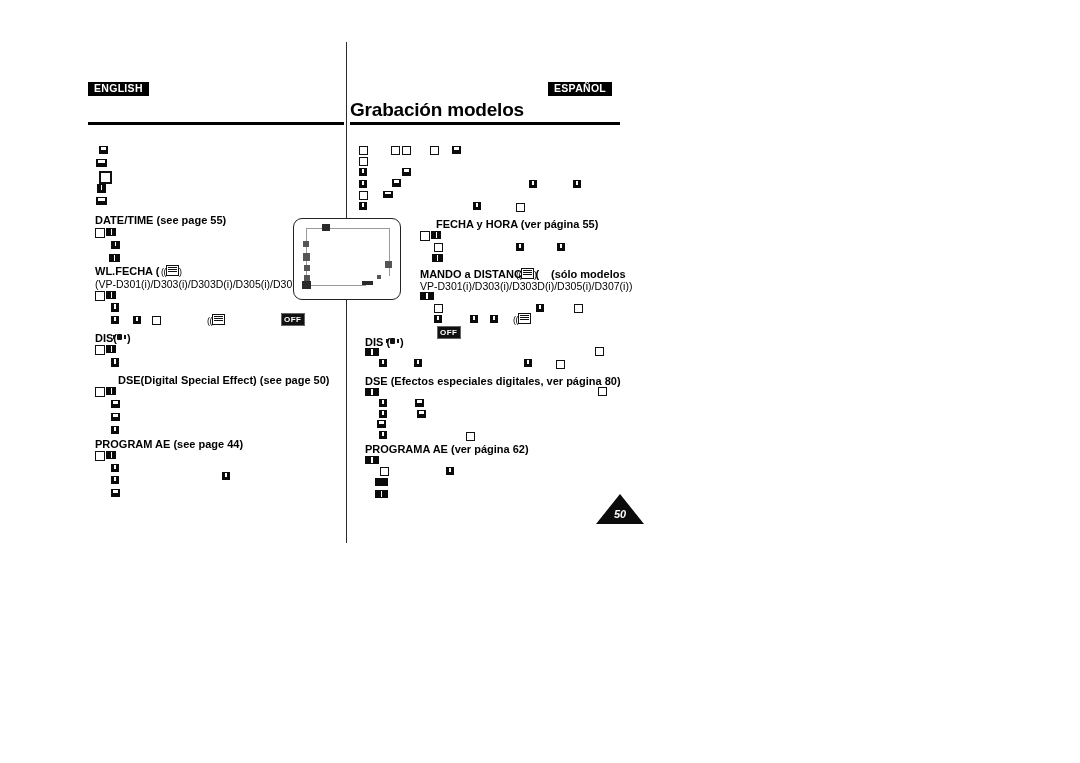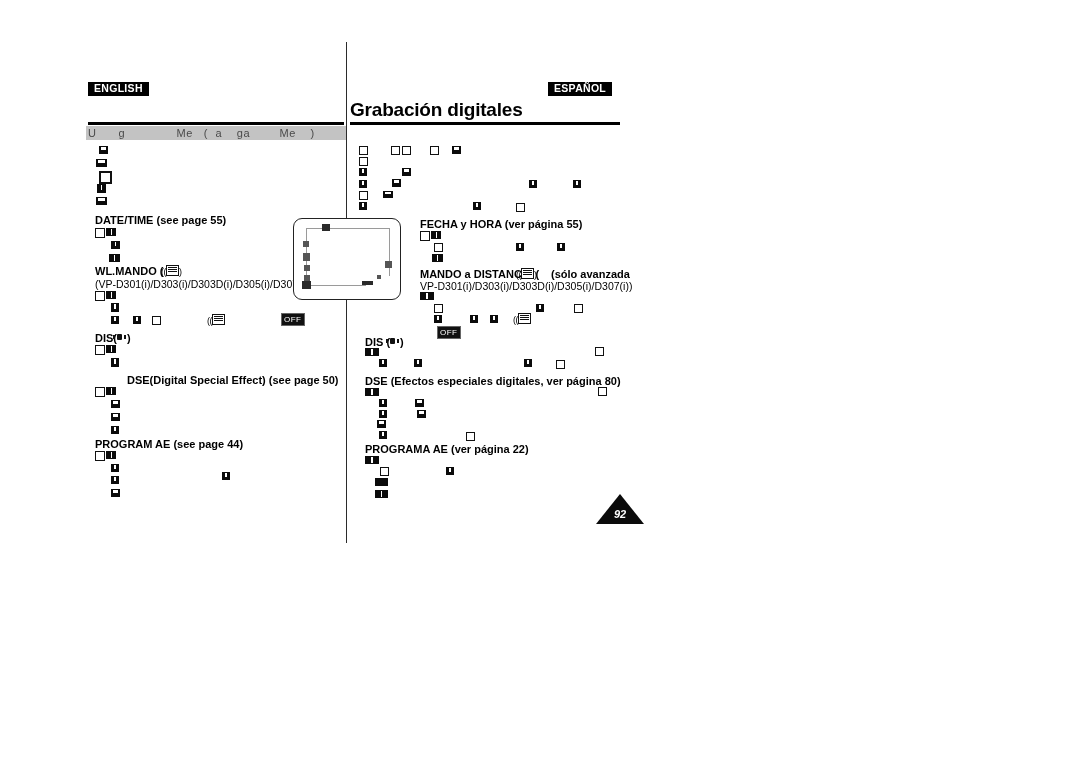--- a/index.html
+++ b/index.html
@@ -61,21 +61,21 @@
   .g.tick{background:#0b0b0b;}
   .g.tick::after{content:"";position:absolute;left:40%;top:12%;width:1.8px;height:56%;background:#fff;}
   .g.notch{background:#0b0b0b;}
   .g.notch::after{content:"";position:absolute;left:18%;top:16%;width:64%;height:34%;background:#fff;}
   .g.frame{background:#fff;border:2px solid #111;}
   .g.checkbox{background:#fff;border:1.6px solid #111;}
 
   
   .offbadge{
     position:absolute;background:#111;color:#fff;
-    font-size:8px;font-weight:normal;letter-spacing:.5px;
+    font-size:8px;font-weight:bold;letter-spacing:.5px;
     padding:1px 2px;line-height:9px;border:1px solid #666;
   }
 
   
   .remoteicon{
     position:absolute;display:inline-block;
     font-size:9px;line-height:10px;letter-spacing:-.5px;
     white-space:nowrap;
   }
   .remoteicon .box{
@@ -117,35 +117,34 @@
 </style>
 </head>
 <body>
 
 <div class="page">
 
   <div class="vdivider"></div>
 
   <div class="langbadge" id="lang-en">ENGLISH</div>
   <div class="titlerule" id="rule-en"></div>
-  <div class="graybar" id="sub-en">U      g              Me   (  a    ga        Me    )</div>
 
   <div class="g notch" style="left:99px;top:146px;width:9px;height:8px;"></div>
   <div class="g notch" style="left:96px;top:159px;width:11px;height:8px;"></div>
   <div class="g frame" style="left:99px;top:171px;width:9px;height:9px;"></div>
   <div class="g tick" style="left:97px;top:184px;width:9px;height:9px;"></div>
   <div class="g notch" style="left:96px;top:197px;width:11px;height:8px;"></div>
 
   <div class="shead" style="left:95px;top:214px;">DATE/TIME (see page 55)</div>
   <div class="g checkbox" style="left:95px;top:228px;width:8px;height:8px;"></div>
   <div class="g split" style="left:106px;top:228px;width:10px;height:8px;"></div>
   <div class="g tick" style="left:111px;top:241px;width:9px;height:8px;"></div>
   <div class="g split" style="left:109px;top:254px;width:11px;height:8px;"></div>
 
-  <div class="shead" style="left:95px;top:265px;"><span>WL.MANDO</span> (</div>
+  <div class="shead" style="left:95px;top:265px;"><span>WL.FECHA</span> (</div>
   <div class="remoteicon" style="left:161px;top:265px;">((<span class="box"></span>)</div>
   <div class="sub2" style="left:95px;top:278px;">(VP-D301(i)/D303(i)/D303D(i)/D305(i)/D307(i) only)</div>
   <div class="g checkbox" style="left:95px;top:291px;width:8px;height:8px;"></div>
   <div class="g split" style="left:106px;top:291px;width:10px;height:8px;"></div>
   <div class="g tick" style="left:111px;top:303px;width:8px;height:9px;"></div>
   <div class="g tick" style="left:111px;top:316px;width:8px;height:8px;"></div>
   <div class="g tick" style="left:133px;top:316px;width:8px;height:8px;"></div>
   <div class="g hollow" style="left:152px;top:316px;width:7px;height:7px;"></div>
   <div class="remoteicon" style="left:207px;top:314px;">((<span class="box"></span></div>
   <div class="offbadge" style="left:281px;top:313px;">OFF</div>
@@ -154,21 +153,21 @@
   <div class="disicon" style="left:113px;top:332px;">
     <div class="w l"></div>
       <div class="core"></div>
       <div class="w r"></div>
   </div>
   <div class="shead" style="left:127px;top:332px;">)</div>
   <div class="g checkbox" style="left:95px;top:345px;width:8px;height:8px;"></div>
   <div class="g split" style="left:106px;top:345px;width:10px;height:8px;"></div>
   <div class="g tick" style="left:111px;top:358px;width:8px;height:9px;"></div>
 
-  <div class="shead" style="left:91px;top:374px;padding-left:36px;">DSE(Digital Special Effect) (see page 50)</div>
+  <div class="shead" style="left:82px;top:374px;padding-left:36px;">DSE(Digital Special Effect) (see page 50)</div>
   <div class="g checkbox" style="left:95px;top:387px;width:8px;height:8px;"></div>
   <div class="g split" style="left:106px;top:387px;width:10px;height:8px;"></div>
   <div class="g notch" style="left:111px;top:400px;width:9px;height:8px;"></div>
   <div class="g notch" style="left:111px;top:413px;width:9px;height:8px;"></div>
   <div class="g tick" style="left:111px;top:426px;width:8px;height:8px;"></div>
 
   <div class="shead" style="left:95px;top:438px;">PROGRAM AE (see page 44)</div>
   <div class="g checkbox" style="left:95px;top:451px;width:8px;height:8px;"></div>
   <div class="g split" style="left:106px;top:451px;width:10px;height:8px;"></div>
   <div class="g tick" style="left:111px;top:464px;width:8px;height:8px;"></div>
@@ -186,52 +185,52 @@
     <div class="dot" style="left:9px;top:34px;width:7px;height:8px;"></div>
     <div class="dot" style="left:10px;top:46px;width:6px;height:6px;"></div>
     <div class="dot" style="left:10px;top:56px;width:6px;height:6px;"></div>
     <div class="blk" style="left:8px;top:62px;width:9px;height:8px;"></div>
     <div class="dot" style="left:91px;top:42px;width:7px;height:7px;"></div>
     <div class="dot" style="left:83px;top:56px;width:4px;height:4px;"></div>
     <div class="blk" style="left:68px;top:62px;width:11px;height:4px;"></div>
   </div>
 
   <div class="langbadge" id="lang-es">ESPAÑOL</div>
-  <div class="ptitle" id="title-es">Grabación digitales</div>
+  <div class="ptitle" id="title-es">Grabación modelos</div>
   <div class="titlerule" id="rule-es"></div>
 
   <div class="g hollow" style="left:359px;top:146px;width:7px;height:7px;"></div>
   <div class="g hollow" style="left:391px;top:146px;width:7px;height:7px;"></div>
   <div class="g hollow" style="left:402px;top:146px;width:7px;height:7px;"></div>
   <div class="g hollow" style="left:430px;top:146px;width:7px;height:7px;"></div>
   <div class="g notch" style="left:452px;top:146px;width:9px;height:8px;"></div>
   <div class="g hollow" style="left:359px;top:157px;width:7px;height:7px;"></div>
   <div class="g tick" style="left:359px;top:168px;width:8px;height:8px;"></div>
   <div class="g notch" style="left:402px;top:168px;width:9px;height:8px;"></div>
   <div class="g tick" style="left:359px;top:180px;width:8px;height:8px;"></div>
   <div class="g notch" style="left:392px;top:179px;width:9px;height:8px;"></div>
   <div class="g tick" style="left:529px;top:180px;width:8px;height:8px;"></div>
   <div class="g tick" style="left:573px;top:180px;width:8px;height:8px;"></div>
   <div class="g hollow" style="left:359px;top:191px;width:7px;height:7px;"></div>
   <div class="g notch" style="left:383px;top:191px;width:10px;height:7px;"></div>
   <div class="g tick" style="left:359px;top:202px;width:8px;height:8px;"></div>
   <div class="g tick" style="left:473px;top:202px;width:8px;height:8px;"></div>
   <div class="g hollow" style="left:516px;top:203px;width:7px;height:7px;"></div>
 
-  <div class="shead" style="left:420px;top:218px;">FECHA y HORA (ver página 55)</div>
+  <div class="shead" style="left:436px;top:218px;">FECHA y HORA (ver página 55)</div>
   <div class="g checkbox" style="left:420px;top:231px;width:8px;height:8px;"></div>
   <div class="g split" style="left:431px;top:231px;width:10px;height:8px;"></div>
   <div class="g hollow" style="left:434px;top:243px;width:7px;height:7px;"></div>
   <div class="g tick" style="left:516px;top:243px;width:8px;height:8px;"></div>
   <div class="g tick" style="left:557px;top:243px;width:8px;height:8px;"></div>
   <div class="g split" style="left:432px;top:254px;width:11px;height:8px;"></div>
 
   <div class="shead" style="left:420px;top:268px;"><span>MANDO a DISTANCIA</span> (</div>
   <div class="remoteicon" style="left:516px;top:268px;">((<span class="box"></span>)</div>
-  <div class="shead reg" style="left:551px;top:268px;font-weight:bold;">(sólo avanzada</div>
+  <div class="shead reg" style="left:551px;top:268px;font-weight:bold;">(sólo modelos</div>
   <div class="sub2" style="left:420px;top:280px;">VP-D301(i)/D303(i)/D303D(i)/D305(i)/D307(i))</div>
   <div class="g split" style="left:420px;top:292px;width:14px;height:8px;"></div>
   <div class="g hollow" style="left:434px;top:304px;width:7px;height:7px;"></div>
   <div class="g tick" style="left:536px;top:304px;width:8px;height:8px;"></div>
   <div class="g hollow" style="left:574px;top:304px;width:7px;height:7px;"></div>
   <div class="g tick" style="left:434px;top:315px;width:8px;height:8px;"></div>
   <div class="g tick" style="left:470px;top:315px;width:8px;height:8px;"></div>
   <div class="g tick" style="left:490px;top:315px;width:8px;height:8px;"></div>
   <div class="remoteicon" style="left:513px;top:313px;">((<span class="box"></span></div>
   <div class="offbadge" style="left:437px;top:326px;">OFF</div>
@@ -254,25 +253,25 @@
   <div class="g split" style="left:365px;top:388px;width:14px;height:8px;"></div>
   <div class="g hollow" style="left:598px;top:387px;width:7px;height:7px;"></div>
   <div class="g tick" style="left:379px;top:399px;width:8px;height:8px;"></div>
   <div class="g notch" style="left:415px;top:399px;width:9px;height:8px;"></div>
   <div class="g tick" style="left:379px;top:410px;width:8px;height:8px;"></div>
   <div class="g notch" style="left:417px;top:410px;width:9px;height:8px;"></div>
   <div class="g notch" style="left:377px;top:420px;width:9px;height:8px;"></div>
   <div class="g tick" style="left:379px;top:431px;width:8px;height:8px;"></div>
   <div class="g hollow" style="left:466px;top:432px;width:7px;height:7px;"></div>
 
-  <div class="shead" style="left:365px;top:443px;">PROGRAMA AE (ver página 22)</div>
+  <div class="shead" style="left:365px;top:443px;">PROGRAMA AE (ver página 62)</div>
   <div class="g split" style="left:365px;top:456px;width:14px;height:8px;"></div>
   <div class="g hollow" style="left:380px;top:467px;width:7px;height:7px;"></div>
   <div class="g tick" style="left:446px;top:467px;width:8px;height:8px;"></div>
   <div class="g bar" style="left:375px;top:478px;width:13px;height:8px;"></div>
   <div class="g split" style="left:375px;top:490px;width:13px;height:8px;"></div>
 
   <div class="pnum">
     <div class="tri"></div>
-    <div class="num">92</div>
+    <div class="num">50</div>
   </div>
 
 </div>
 
 </body></html>

